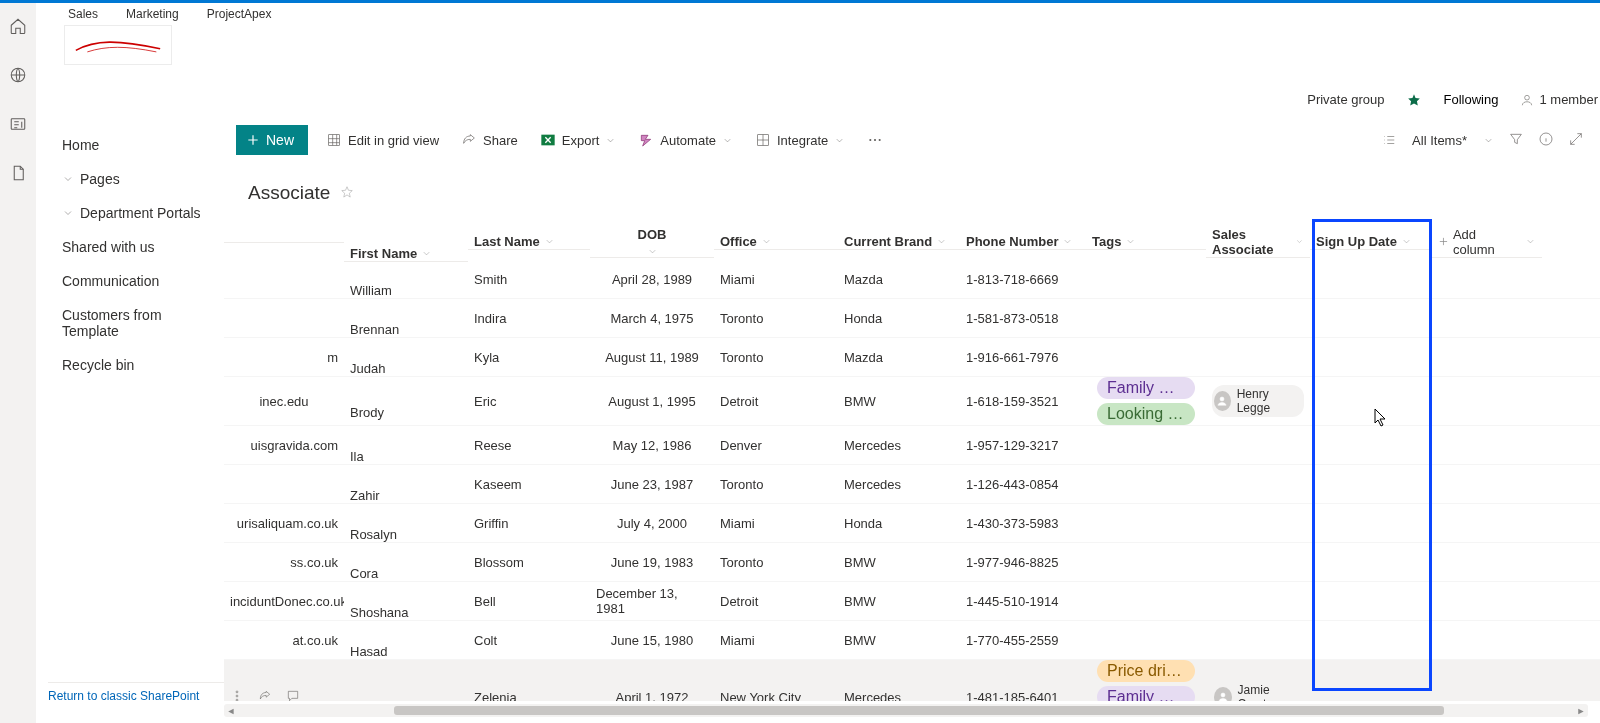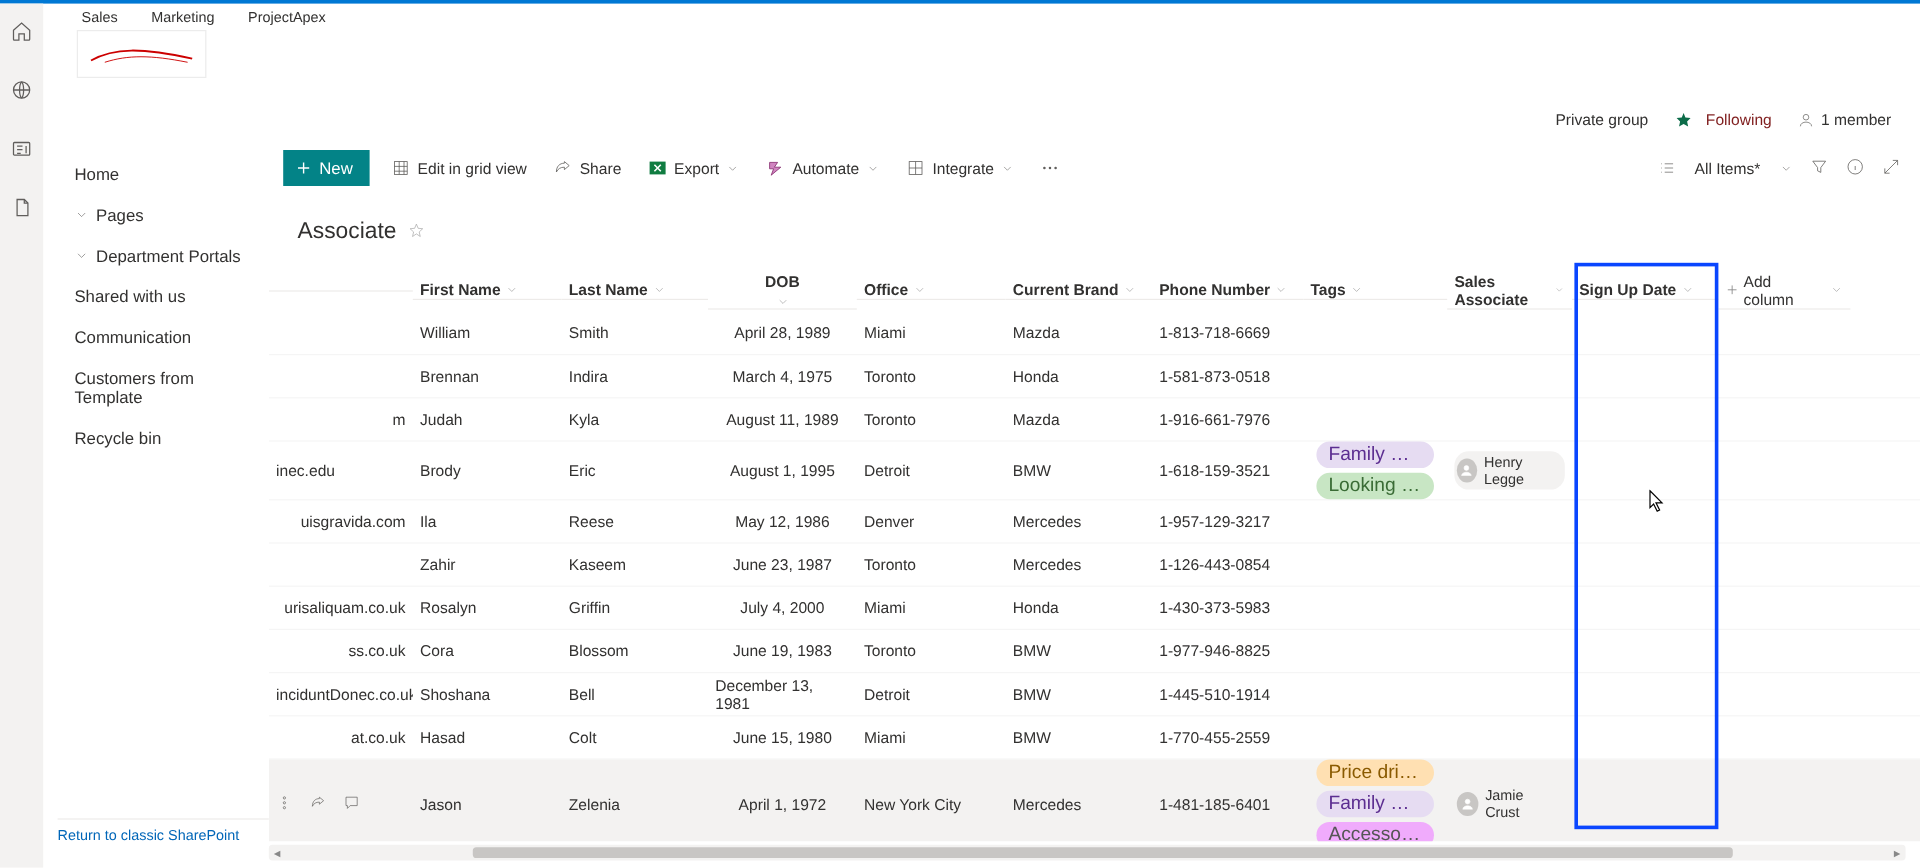--- a/index.html
+++ b/index.html
@@ -11,22 +11,22 @@
 .rail svg { width: 18px; height: 18px; stroke:#605e5c; stroke-width:1.4; fill:none; }
 
 
 .suite { position: absolute; left: 36px; top: 3px; right: 0; }
 .breadcrumbs { display:flex; gap:28px; padding: 4px 32px 0 32px; font-size:12px; color:#323130; }
 .breadcrumbs span { cursor:pointer; }
 .logo { margin: 4px 0 8px 28px; width:108px; height:40px; background:#fff; border:1px solid #ececec; display:flex; align-items:center; justify-content:center; }
 .logo svg { width:92px; height:28px; }
 
 
-.hdrinfo { position:absolute; right:24px; top:92px; display:flex; gap:22px; align-items:center; font-size:13px; color:#323130; }
-.hdrinfo .follow { color:#7f1d1d; display:flex; align-items:center; gap:12px; }
+.hdrinfo { position:absolute; right:2px; top:92px; display:flex; gap:22px; align-items:center; font-size:13px; color:#323130; }
+.hdrinfo .follow { color:#000000; display:flex; align-items:center; gap:23px; }
 .hdrinfo .follow svg { width:14px; height:14px; fill:#0c6c49; }
 .hdrinfo .member { display:flex; align-items:center; gap:5px; }
 .hdrinfo .member svg { width:14px; height:14px; stroke:#605e5c; fill:none; }
 
 
 .leftnav { position:absolute; left:36px; top:120px; width:188px; height:560px; padding:8px 8px 0 20px; font-size:14px; }
 .leftnav .item { padding:9px 6px; color:#323130; cursor:pointer; }
 .leftnav .caret { display:flex; align-items:center; gap:6px; }
 .leftnav .caret svg { width:12px; height:12px; stroke:#605e5c; fill:none; }
 .leftnav .edit { color:#0078d4; }
@@ -53,21 +53,21 @@
 .thead { display:flex; height:36px; align-items:center; font-size:13px; color:#323130; font-weight:600;}
 .thead .col, .row .col { padding:0 6px; display:flex; align-items:center; gap:4px; }
 .thead .col { border-bottom:1px solid #edebe9;}
 .thead svg.chev { width:11px; height:11px; stroke:#888; fill:none; }
 .addcol { color:#323130; font-weight:400; }
 .addcol svg.plus { width:11px; height:11px; stroke:#888; stroke-width:1.6;}
 .row { display:flex; min-height:36px; align-items:center; font-size:13px; color:#323130; border-bottom:1px solid #f5f5f5;}
 .row.active { background:#f3f2f1; }
 
 .c-email { width:120px; overflow:hidden; white-space:nowrap; }
-.c-first { width:124px; }
+.c-first { width:124px;margin-top:23px; }
 .c-last  { width:122px; }
 .c-dob   { width:124px;flex-direction:column; }
 .c-office{ width:124px; }
 .c-brand { width:122px; }
 .c-phone { width:126px; }
 .c-tags  { width:120px; flex-direction:column; align-items:flex-start; gap:4px; padding-top:6px; padding-bottom:6px;}
 .c-assoc { width:104px; }
 .c-sign  { width:122px; }
 .c-add   { width:110px; }
 
@@ -361,21 +361,21 @@
         <div class="col c-office">Toronto</div>
         <div class="col c-brand">Mazda</div>
         <div class="col c-phone">1-916-661-7976</div>
         <div class="col c-tags"></div>
         <div class="col c-assoc"></div>
         <div class="col c-sign"></div>
         <div class="col c-add"></div>
       </div>
       <div class="row">
         <div class="col c-email">
-          <span style="text-align:left;width:100%;display:block">inec.edu</span>
+          <span style="text-align:center;width:100%;display:block">inec.edu</span>
         </div>
         <div class="col c-first">Brody</div>
         <div class="col c-last">Eric</div>
         <div class="col c-dob">August 1, 1995</div>
         <div class="col c-office">Detroit</div>
         <div class="col c-brand">BMW</div>
         <div class="col c-phone">1-618-159-3521</div>
         <div class="col c-tags">
           <span class="pill purple">Family man</span>
           <span class="pill green">Looking to buy s...</span>

